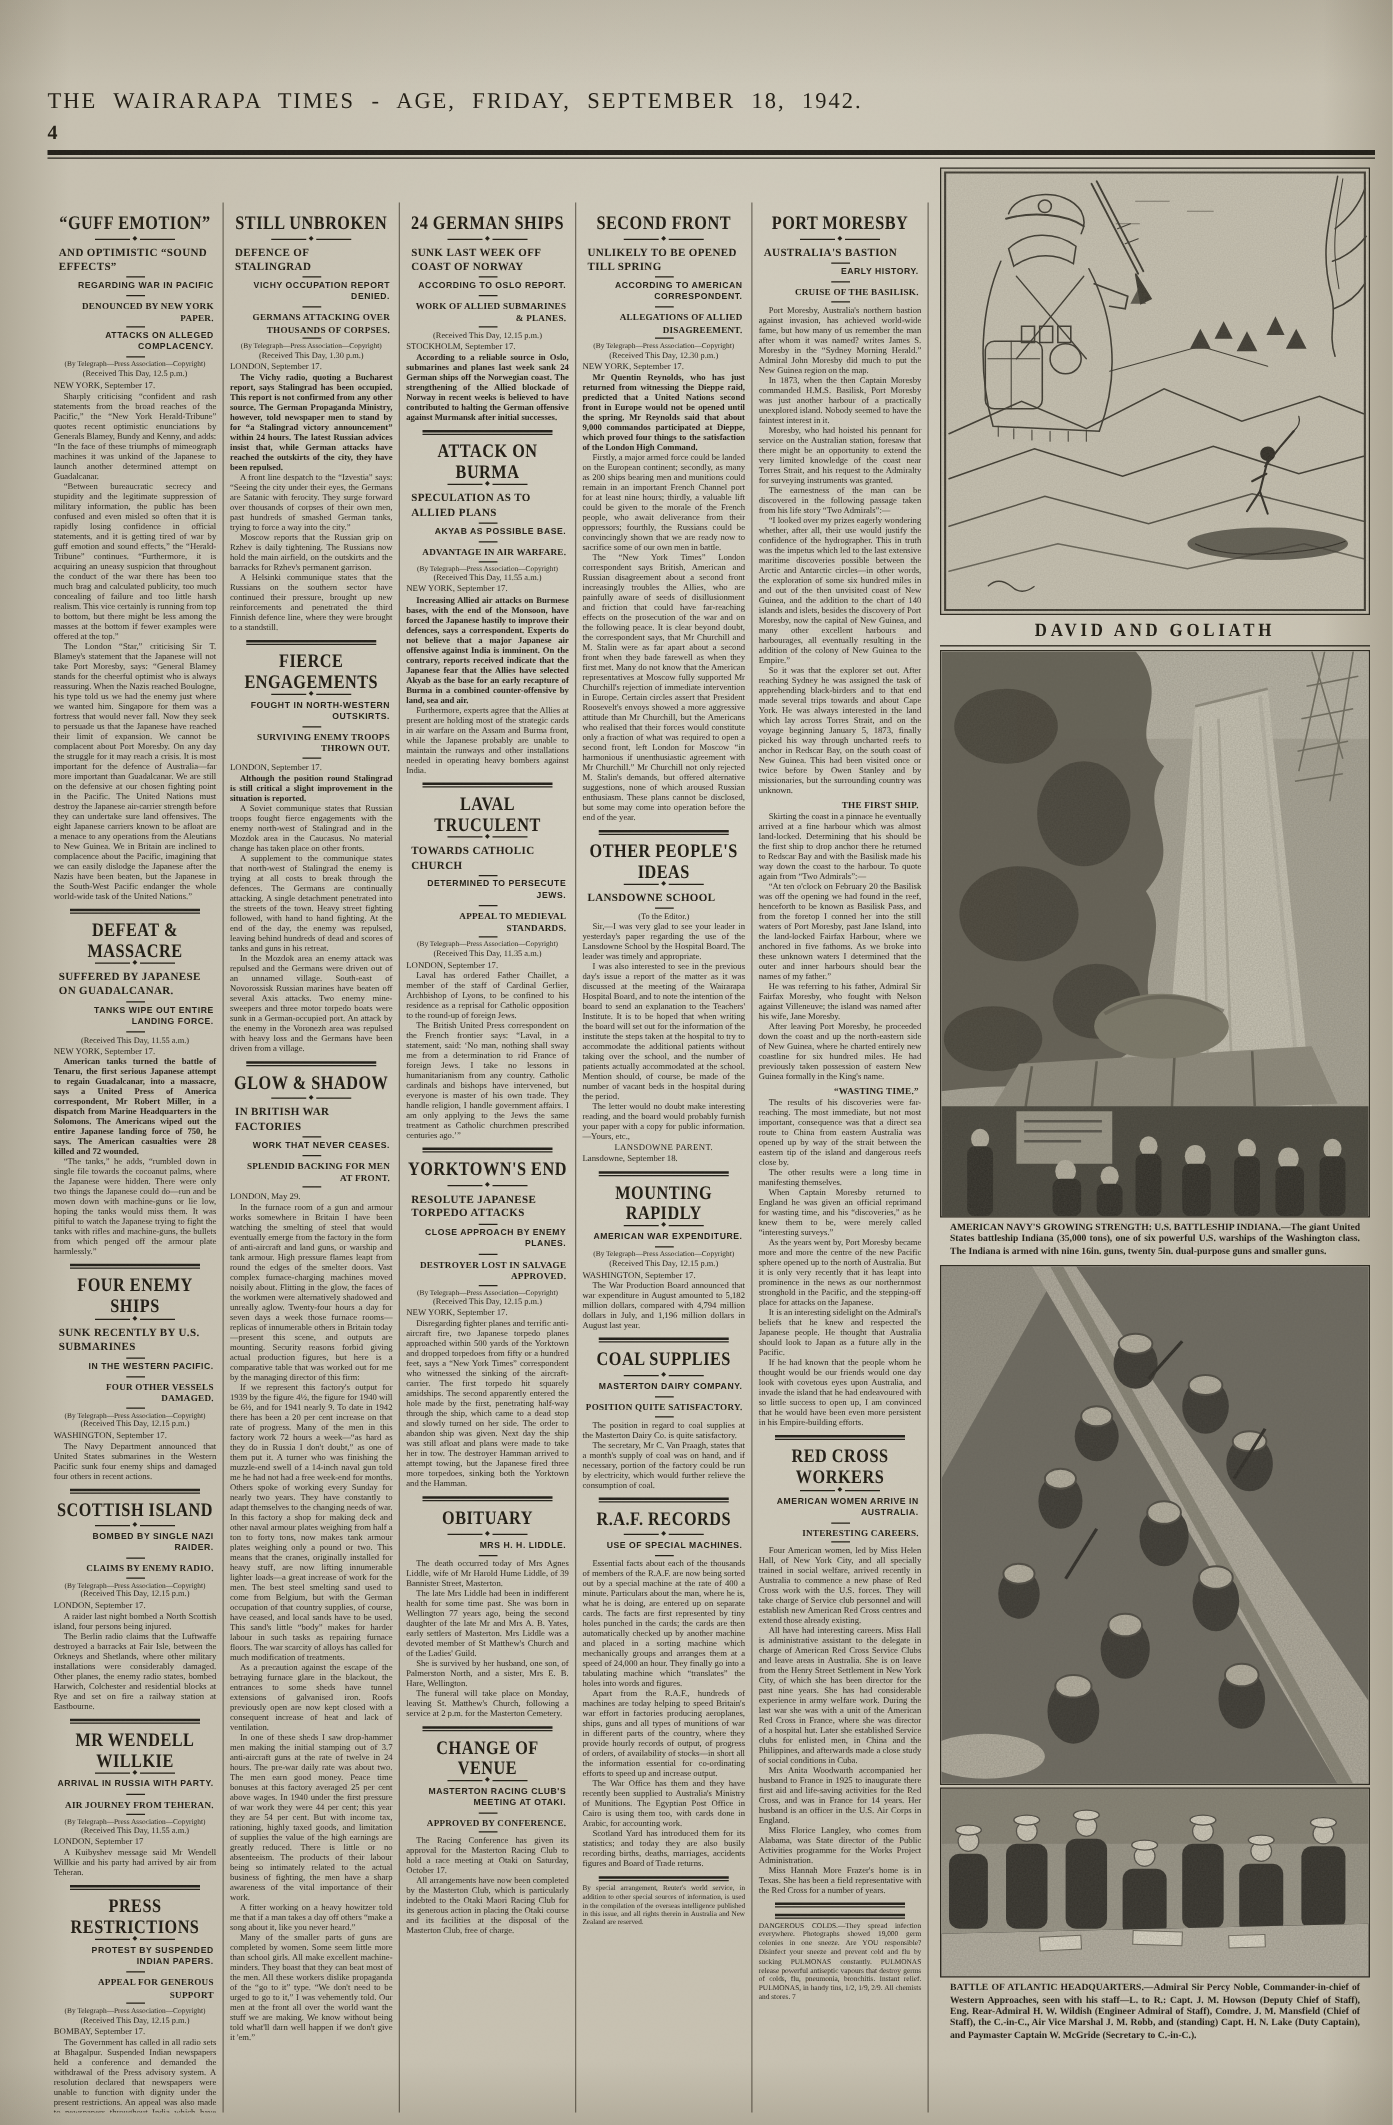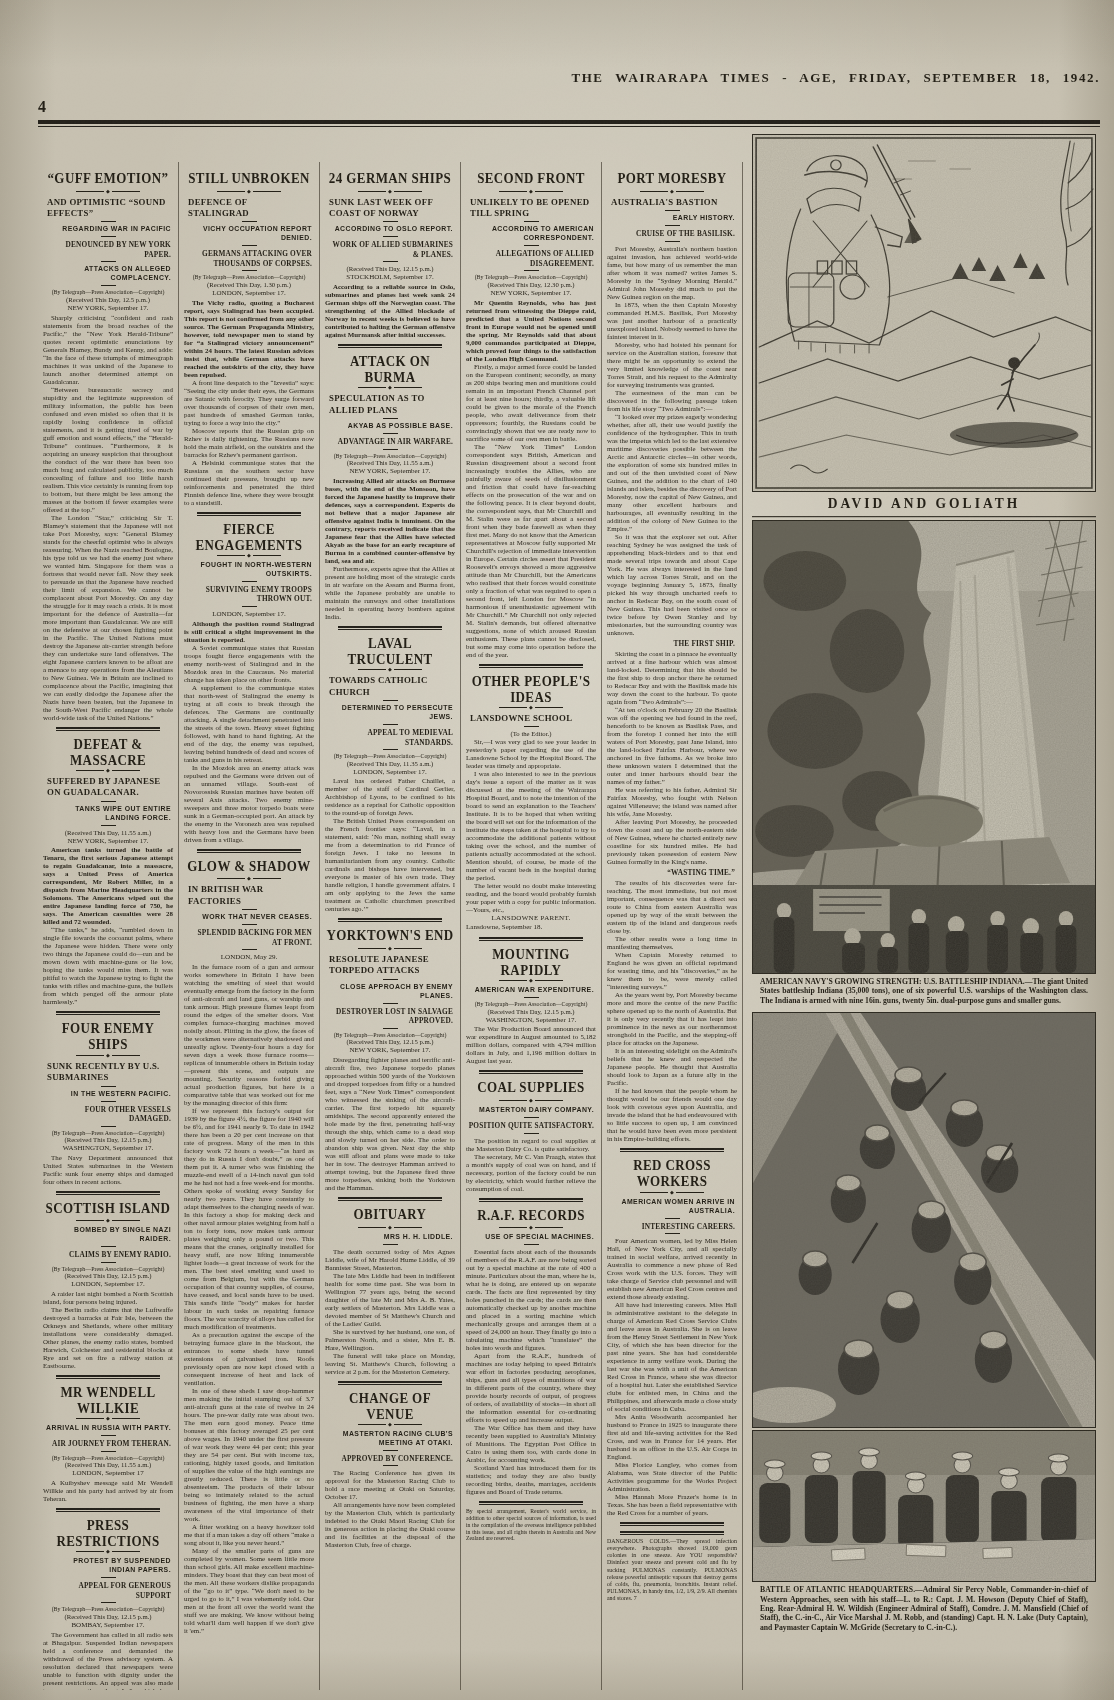--- a/index.html
+++ b/index.html
@@ -16,22 +16,22 @@
     background:
       radial-gradient(ellipse at 52% 38%, rgba(255,255,248,0.30), rgba(255,255,248,0) 62%),
       linear-gradient(90deg, rgba(84,74,52,0.20), rgba(0,0,0,0) 5%, rgba(0,0,0,0) 95%, rgba(84,74,52,0.22)),
       linear-gradient(180deg, rgba(84,74,52,0.14), rgba(0,0,0,0) 4%, rgba(0,0,0,0) 97%, rgba(84,74,52,0.18)),
       #c8c2b2;
     padding:8px 14px 0 38px;
   }
   header{position:relative;height:112px}
   .pageno{position:absolute;left:0;bottom:4px;font-size:16px;font-weight:bold}
   .masthead{
-    text-align:right;padding-top:62px;
-    font-size:13px;font-weight:bold;letter-spacing:1.6px;word-spacing:7px;
+    text-align:left;padding-top:62px;
+    font-size:18px;font-weight:normal;letter-spacing:1.6px;word-spacing:7px;
   }
   .head-rule{height:7px;border-top:4px solid #23201a;border-bottom:1.5px solid #23201a;margin-bottom:3px}
   #columns-text{display:flex;height:1560px;align-items:stretch}
   .col{
     width:141px;flex:0 0 141px;
     padding:3px 5px 0 5px;
     overflow:hidden;
     border-right:1px solid rgba(48,42,30,0.6);
     margin-top:32px;
   }
@@ -47,21 +47,21 @@
   h3.deck{font-size:8.8px;font-weight:bold;line-height:1.3;margin:2px 4px;letter-spacing:.3px}
   h4.sub{
     font-family:"Liberation Sans",sans-serif;
     font-size:6.9px;font-weight:bold;text-align:right;line-height:1.3;
     margin:2px 2px;letter-spacing:.45px;
   }
   h4.sub.serif{font-family:"Liberation Serif",serif;font-size:7.3px;letter-spacing:.2px}
   .dash{width:15px;margin:2px auto 3px;border-top:1px solid #221e15}
   .credit{font-size:5.9px;text-align:center;line-height:1.1;margin-top:1px}
   .received{font-size:6.7px;text-align:center;line-height:1.2}
-  .dateline{font-size:7px;text-align:center;line-height:1.25;margin-bottom:1px}
+  .dateline{font-size:7px;text-align:left;line-height:1.25;margin-bottom:1px}
   p.body{font-size:6.9px;line-height:1.16;text-align:justify;text-indent:8px}
   p.body.lead{font-weight:bold}
   .art-rule{height:4px;border-top:2px solid #23201a;border-bottom:1px solid #23201a;width:80%;margin:5px auto 3px}
   .sig{font-size:7px;line-height:1.25}
   .sig.r{text-align:center;letter-spacing:.3px}
   p.note{font-size:5.7px;line-height:1.2;text-align:justify;margin-top:2px}
   p.smallprint{font-size:5.9px;line-height:1.2;text-align:justify;margin-top:2px}
   figure{border:1.3px solid #2c2920;margin:2px 0 0;background:#b3aea0;overflow:hidden}
   figure svg{display:block}
   .cartoon-title{

